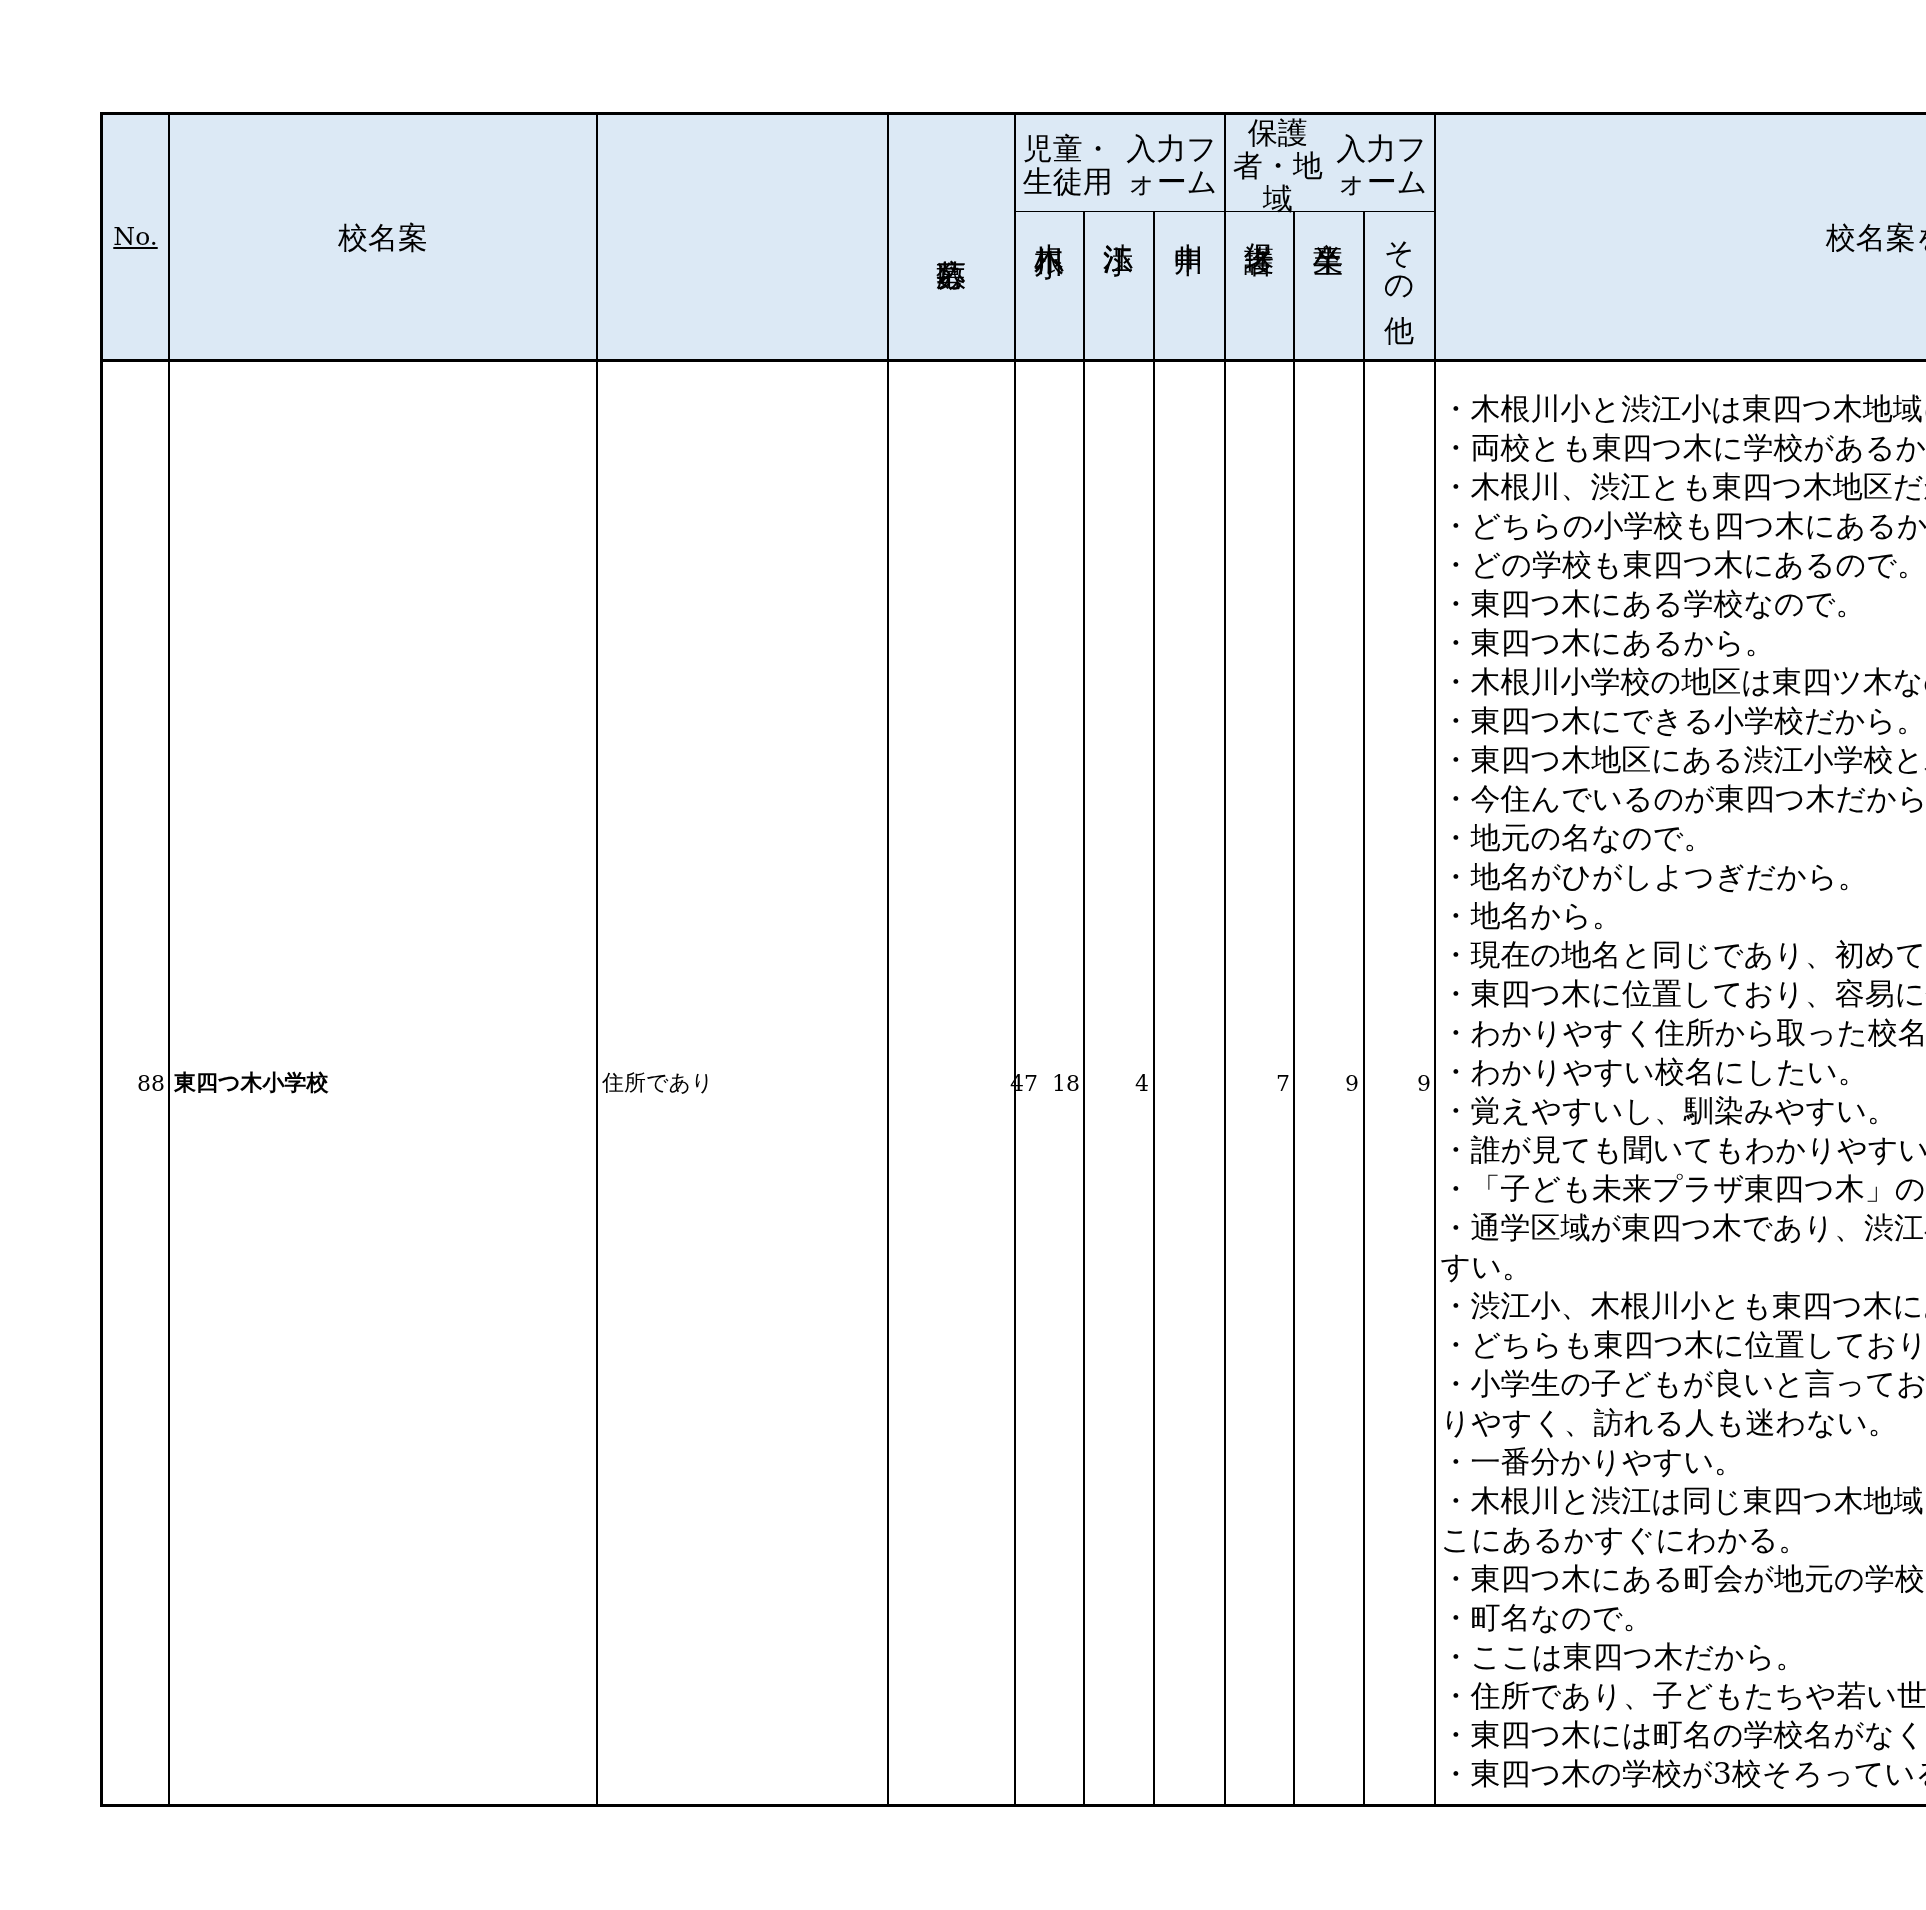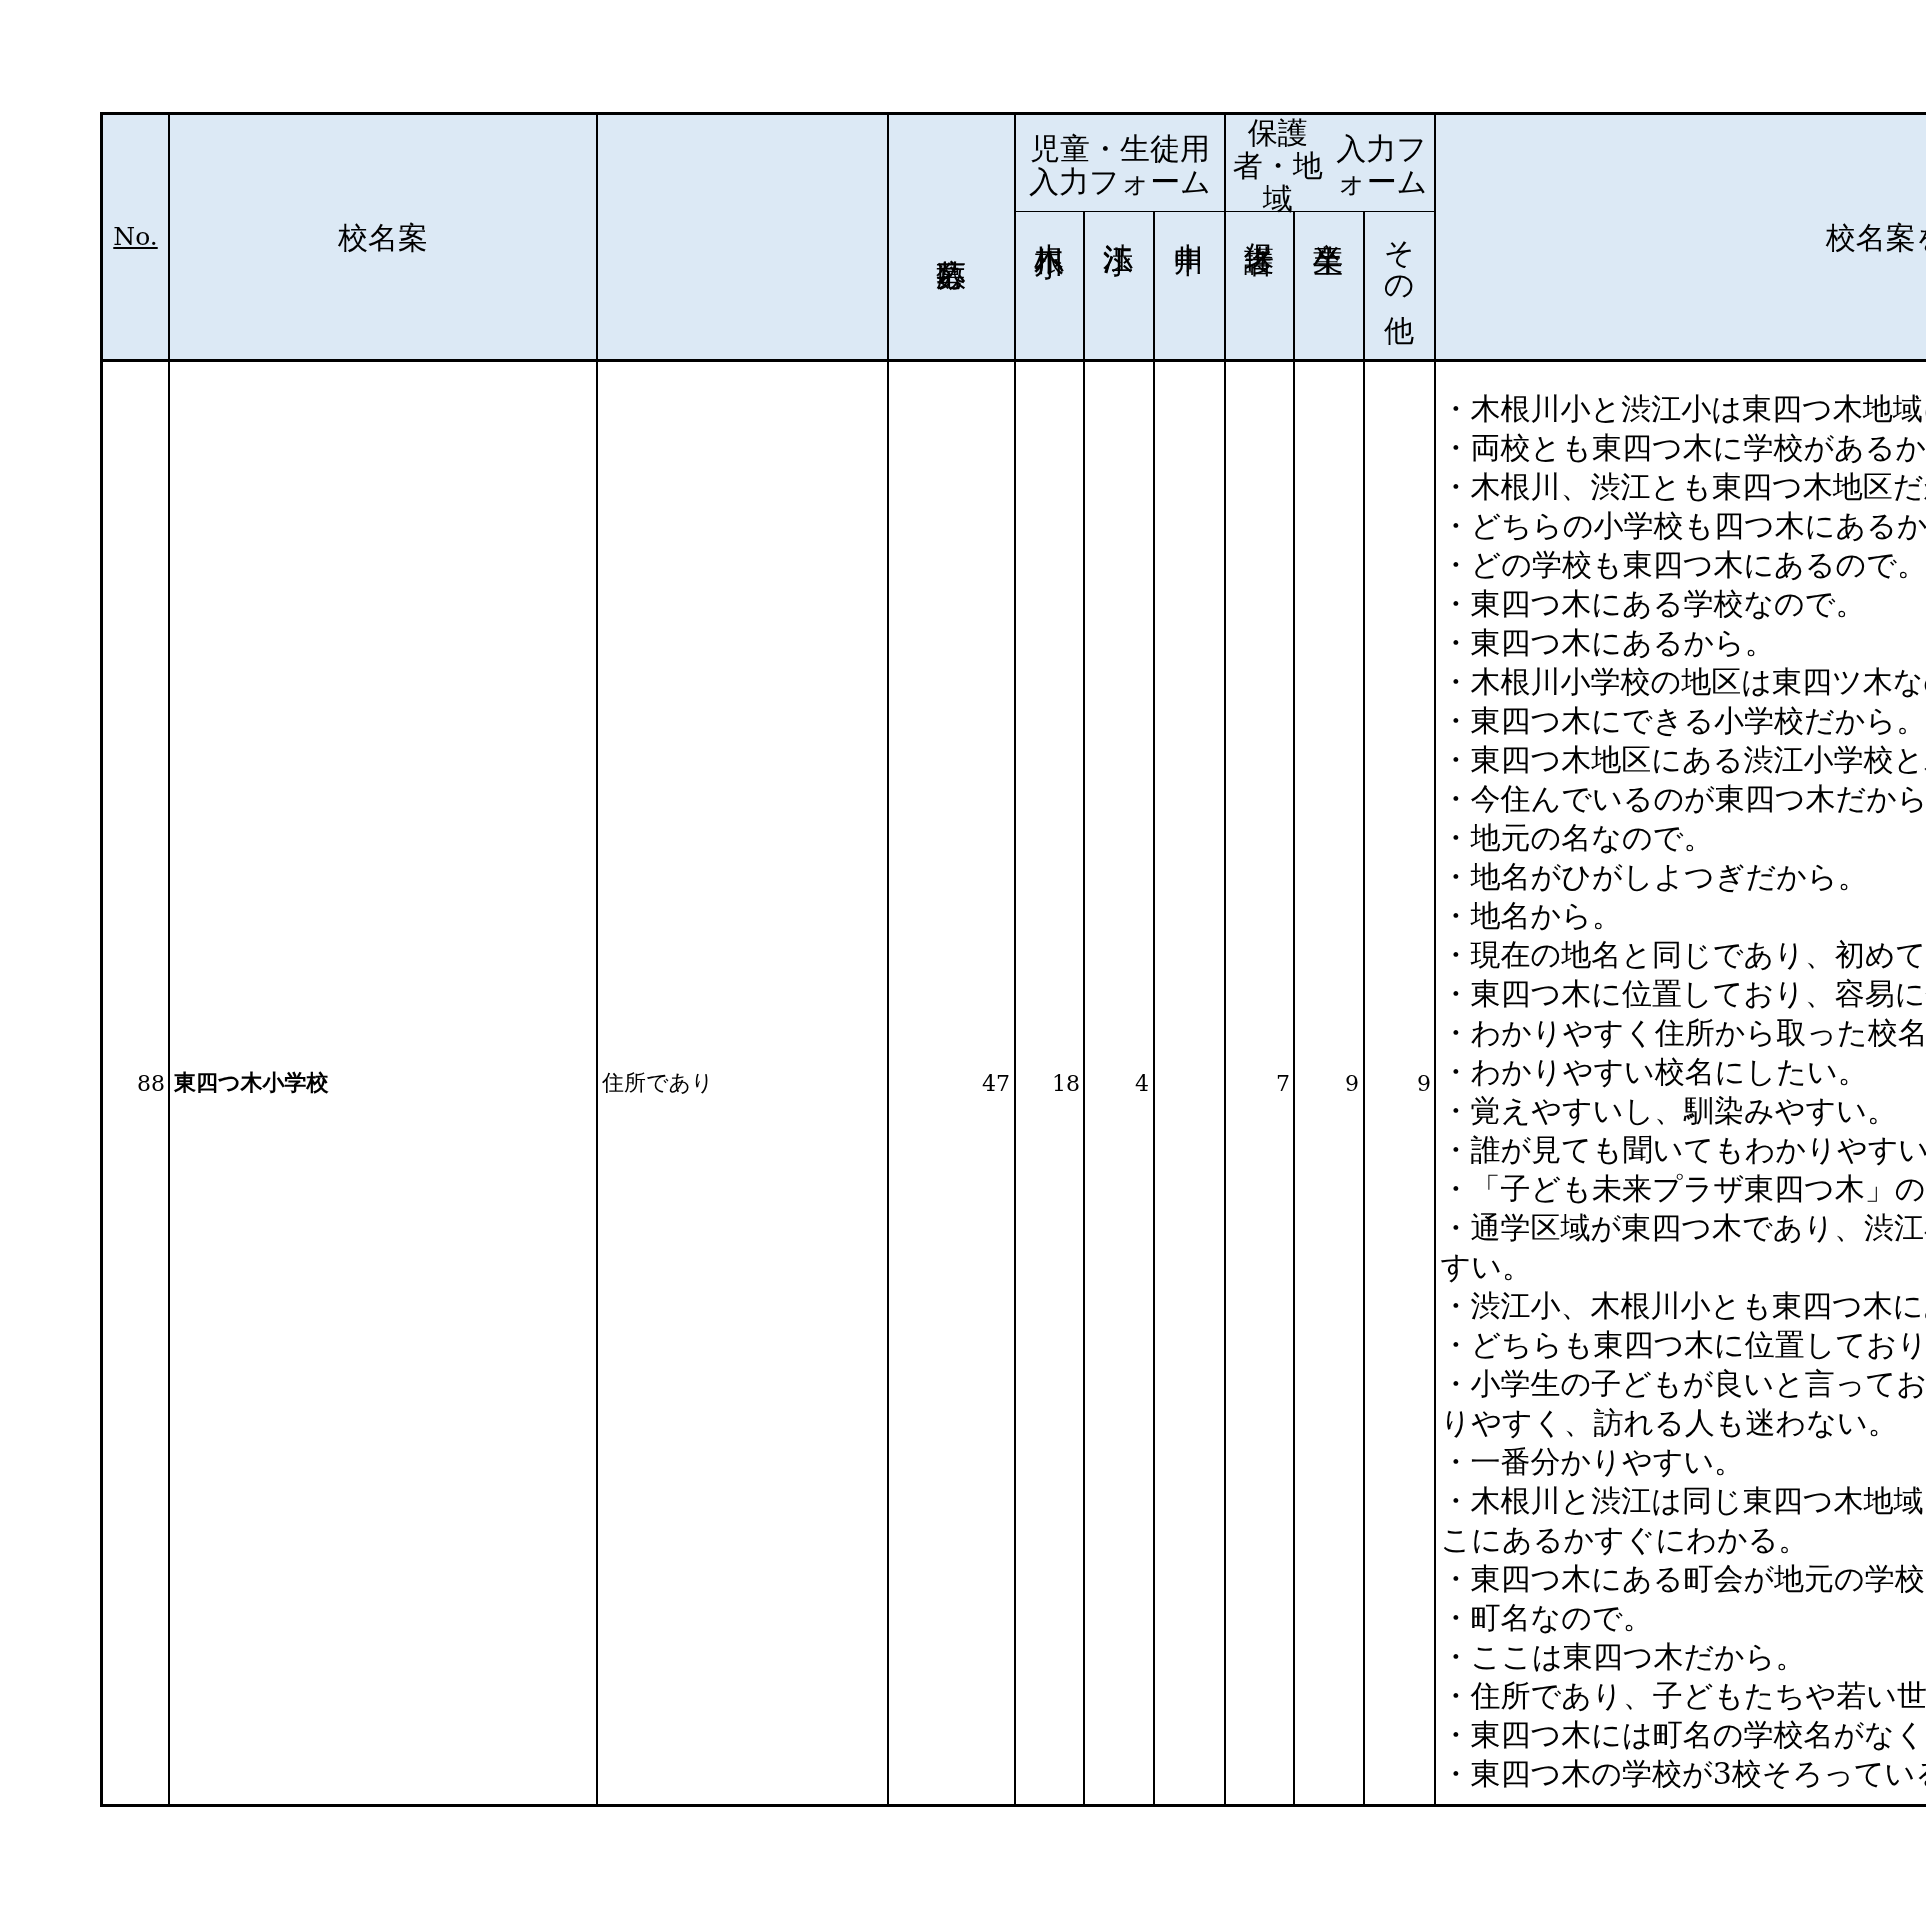--- a/index.html
+++ b/index.html
@@ -42,21 +42,21 @@
     <div class="cell-center" style="left:0;width:65px;top:0;bottom:0;font-size:25px;text-decoration:underline;">No.</div>
     <div class="vline" style="left:65px;"></div>
     <div class="cell-center" style="left:67px;width:426px;top:0;bottom:0;">校名案</div>
     <div class="vline" style="left:493px;"></div>
     <div class="vline" style="left:784px;"></div>
     <div class="cell-center" style="left:786px;width:125px;top:0;bottom:0;">
         <span class="vert">応募数</span>
       </div>
     <div class="vline" style="left:911px;"></div>
 
-    <div class="cell-center" style="left:913px;width:208px;top:7.7px;height:85px;flex-direction:column;">
+    <div class="cell-center" style="left:913px;width:208px;top:7.7px;height:85px;flex-direction:row;">
       <span>児童・生徒用</span>
       <span>入力フォーム</span>
     </div>
     <div class="vline" style="left:1121px;"></div>
     <div class="cell-center" style="left:1123px;width:208px;top:7.7px;height:85px;flex-direction:row;">
       <span>保護者・地域</span>
       <span>入力フォーム</span>
     </div>
     <div class="grp-line" style="left:911px;width:422px;top:96px;"></div>
 
@@ -96,21 +96,21 @@
     <div class="vline" style="left:980px;"></div>
     <div class="vline" style="left:1050px;"></div>
     <div class="vline" style="left:1121px;"></div>
     <div class="vline" style="left:1190px;"></div>
     <div class="vline" style="left:1260px;"></div>
     <div class="vline" style="left:1331px;"></div>
 
     <div class="num" style="left:0;width:62px;justify-content:flex-end;">88</div>
     <div class="num" style="left:71px;width:420px;font-weight:bold;">東四つ木小学校</div>
     <div class="num" style="left:499px;width:283px;">住所であり</div>
-    <div class="num" style="left:786px;width:121px;justify-content:flex-end;">47</div>
+    <div class="num" style="left:786px;width:121px;justify-content:flex-end;padding-left:28px;">47</div>
     <div class="num" style="left:913px;width:64px;justify-content:flex-end;">18</div>
     <div class="num" style="left:982px;width:64px;justify-content:flex-end;">4</div>
     <div class="num" style="left:1052px;width:65px;justify-content:flex-end;"></div>
     <div class="num" style="left:1123px;width:64px;justify-content:flex-end;">7</div>
     <div class="num" style="left:1192px;width:64px;justify-content:flex-end;">9</div>
     <div class="num" style="left:1262px;width:66px;justify-content:flex-end;">9</div>
   </div>
 
   <div class="reasons">
     <div>・木根川小と渋江小は東四つ木地域にある学校なので。</div>

